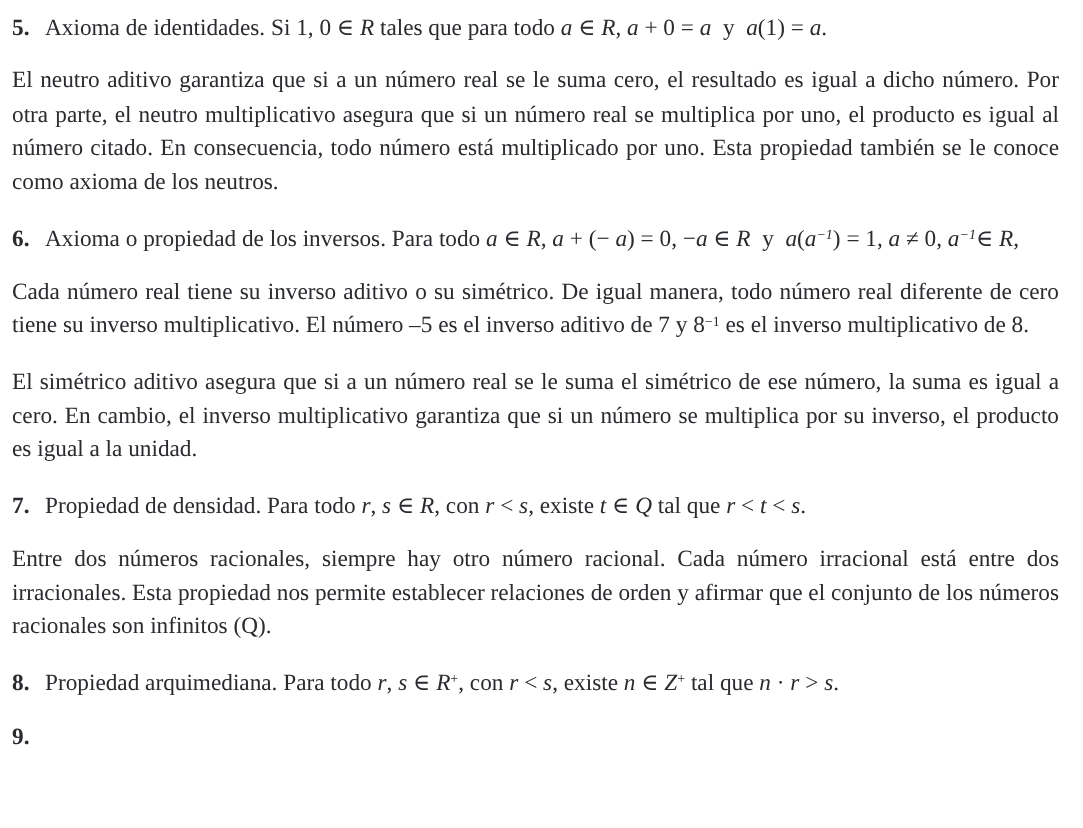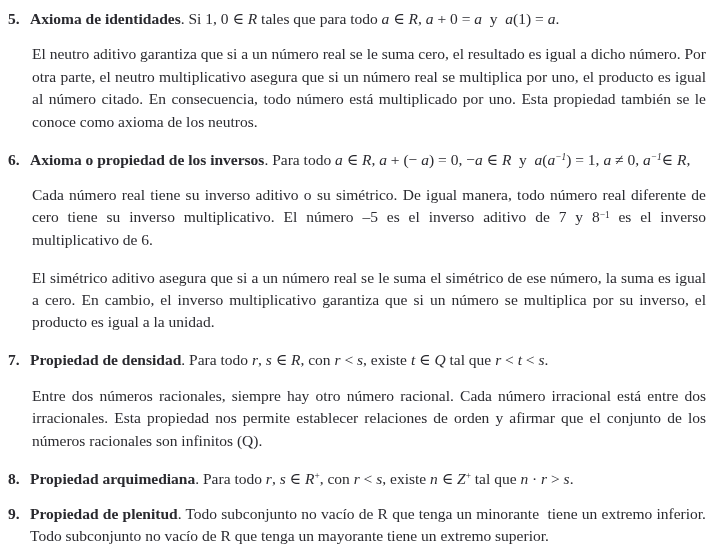--- a/index.html
+++ b/index.html
@@ -15,36 +15,36 @@
     height: 552px;
     padding: 8px 16px 0 8px;
     font-family: "Liberation Serif", "DejaVu Serif", serif;
     font-size: 15.5px;
     line-height: 22.4px;
     color: #2a2a2f;
   }
   .block { margin-top: 13px; }
   .block:first-child { margin-top: 0; }
   .para {
-    margin-left: 24px;
+    margin-left: 0;
     text-align: justify;
   }
   .item {
     position: relative;
     padding-left: 22px;
     text-align: justify;
   }
   .item .num {
     position: absolute;
     left: 0;
     top: 0;
     font-weight: 700;
   }
   .oneline { white-space: nowrap; }
-  .bold { font-weight: 700; }
+  .bold { font-weight: 400; }
   .italic { font-style: italic; }
   .sup {
     font-size: 0.6em;
     position: relative;
     top: -0.5em;
     line-height: 0;
   }
 </style>
 </head>
 <body>
@@ -56,34 +56,33 @@
     <span><span class="bold">Axioma de identidades</span><span>. Si 1, 0 ∈ </span><span class="italic">R</span><span> tales que para todo </span><span class="italic">a</span><span> ∈ </span><span class="italic">R</span><span>, </span><span class="italic">a</span><span> + 0 = </span><span class="italic">a</span><span> &nbsp;y&nbsp; </span><span class="italic">a</span><span>(1) = </span><span class="italic">a</span><span>.</span></span>
   </div>
 
   <p class="block para"><span>El neutro aditivo garantiza que si a un número real se le suma cero, el resultado es igual a dicho número. Por otra parte, el neutro multiplicativo asegura que si un número real se multiplica por uno, el producto es igual al número citado. En consecuencia, todo número está multiplicado por uno. Esta propiedad también se le conoce como axioma de los neutros.</span></p>
 
   <div class="block item oneline">
     <span class="num">6.</span>
     <span><span class="bold">Axioma o propiedad de los inversos</span><span>. Para todo </span><span class="italic">a</span><span> ∈ </span><span class="italic">R</span><span>, </span><span class="italic">a</span><span> + (− </span><span class="italic">a</span><span>) = 0, −</span><span class="italic">a</span><span> ∈ </span><span class="italic">R</span><span> &nbsp;y&nbsp; </span><span class="italic">a</span><span>(</span><span class="italic">a</span><span class="sup italic">−1</span><span>) = 1, </span><span class="italic">a</span><span> ≠ 0, </span><span class="italic">a</span><span class="sup italic">−1</span><span>∈ </span><span class="italic">R</span><span>,</span></span>
   </div>
 
-  <p class="block para"><span>Cada número real tiene su inverso aditivo o su simétrico. De igual manera, todo número real diferente de cero tiene su inverso multiplicativo. El número –5 es el inverso aditivo de 7 y 8</span><span class="sup">−1</span><span> es el inverso multiplicativo de 6.</span></p>
+  <p class="block para"><span>Cada número real tiene su inverso aditivo o su simétrico. De igual manera, todo número real diferente de cero tiene su inverso multiplicativo. El número –5 es el inverso aditivo de 7 y 8</span><span class="sup">−1</span><span> es el inverso multiplicativo de 8.</span></p>
 
   <p class="block para"><span>El simétrico aditivo asegura que si a un número real se le suma el simétrico de ese número, la suma es igual a cero. En cambio, el inverso multiplicativo garantiza que si un número se multiplica por su inverso, el producto es igual a la unidad.</span></p>
 
   <div class="block item oneline">
     <span class="num">7.</span>
     <span><span class="bold">Propiedad de densidad</span><span>. Para todo </span><span class="italic">r</span><span>, </span><span class="italic">s</span><span> ∈ </span><span class="italic">R</span><span>, con </span><span class="italic">r</span><span> &lt; </span><span class="italic">s</span><span>, existe </span><span class="italic">t</span><span> ∈ </span><span class="italic">Q</span><span> tal que </span><span class="italic">r</span><span> &lt; </span><span class="italic">t</span><span> &lt; </span><span class="italic">s</span><span>.</span></span>
   </div>
 
   <p class="block para"><span>Entre dos números racionales, siempre hay otro número racional. Cada número irracional está entre dos irracionales. Esta propiedad nos permite establecer relaciones de orden y afirmar que el conjunto de los números racionales son infinitos (Q).</span></p>
 
   <div class="block item oneline">
     <span class="num">8.</span>
     <span><span class="bold">Propiedad arquimediana</span><span>. Para todo </span><span class="italic">r</span><span>, </span><span class="italic">s</span><span> ∈ </span><span class="italic">R</span><span class="sup">+</span><span>, con </span><span class="italic">r</span><span> &lt; </span><span class="italic">s</span><span>, existe </span><span class="italic">n</span><span> ∈ </span><span class="italic">Z</span><span class="sup">+</span><span> tal que </span><span class="italic">n</span><span> · </span><span class="italic">r</span><span> &gt; </span><span class="italic">s</span><span>.</span></span>
   </div>
 
   <div class="block item">
     <span class="num">9.</span>
-    <span><span class="bold">Propiedad de plenitud</span><span>. Todo subconjunto no vacío de R que tenga un minorante &nbsp;tiene un extremo inferior. Todo subconjunto no vacío de R que tenga un mayorante tiene un extremo superior.</span></span>
   </div>
 
 </div>
 
 </body></html>

